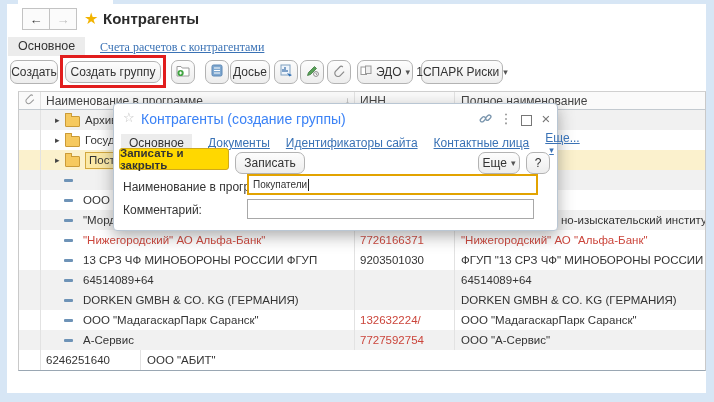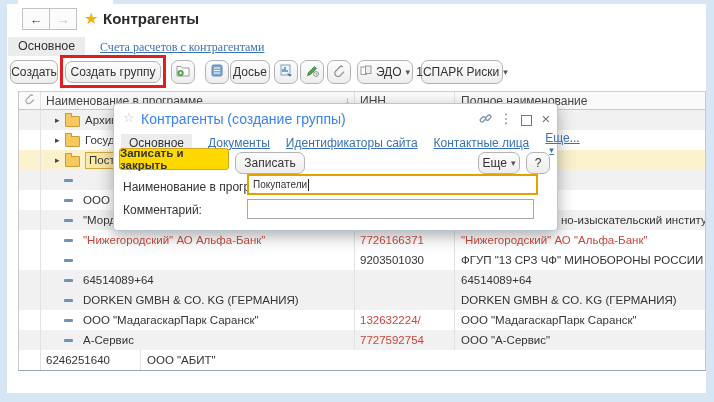--- a/index.html
+++ b/index.html
@@ -274,20 +274,21 @@
           <div class="txt red">7726166371</div>
         </div>
         <div class="cell c-full">
           <div class="txt red">"Нижегородский" АО "Альфа-Банк"</div>
         </div>
       </div>
       <div class="trow bg-white">
         <div class="cell c-att"></div>
         <div class="cell c-name">
           <div class="dash"></div>
+          <div class="txt">13 СРЗ ЧФ МИНОБОРОНЫ РОССИИ ФГУП</div>
         </div>
         <div class="cell c-inn">
           <div class="txt">9203501030</div>
         </div>
         <div class="cell c-full">
           <div class="txt">ФГУП "13 СРЗ ЧФ" МИНОБОРОНЫ РОССИИ</div>
         </div>
       </div>
       <div class="trow bg-grey">
         <div class="cell c-att"></div>

